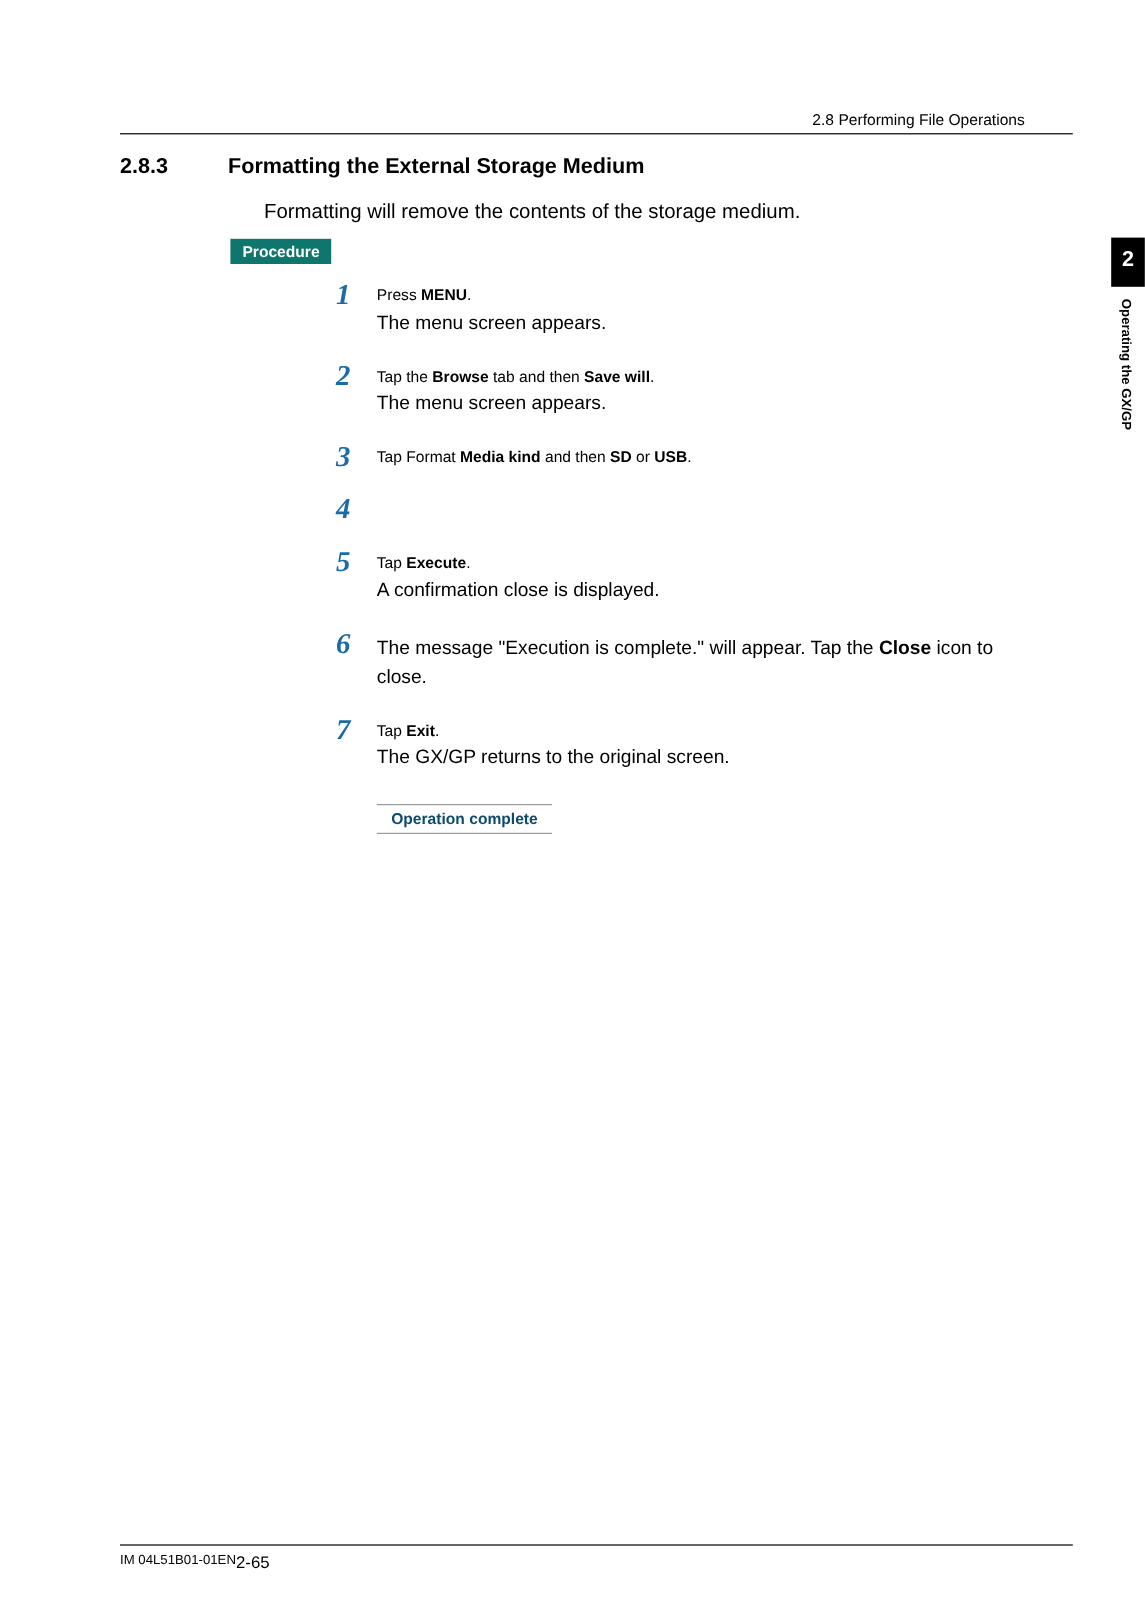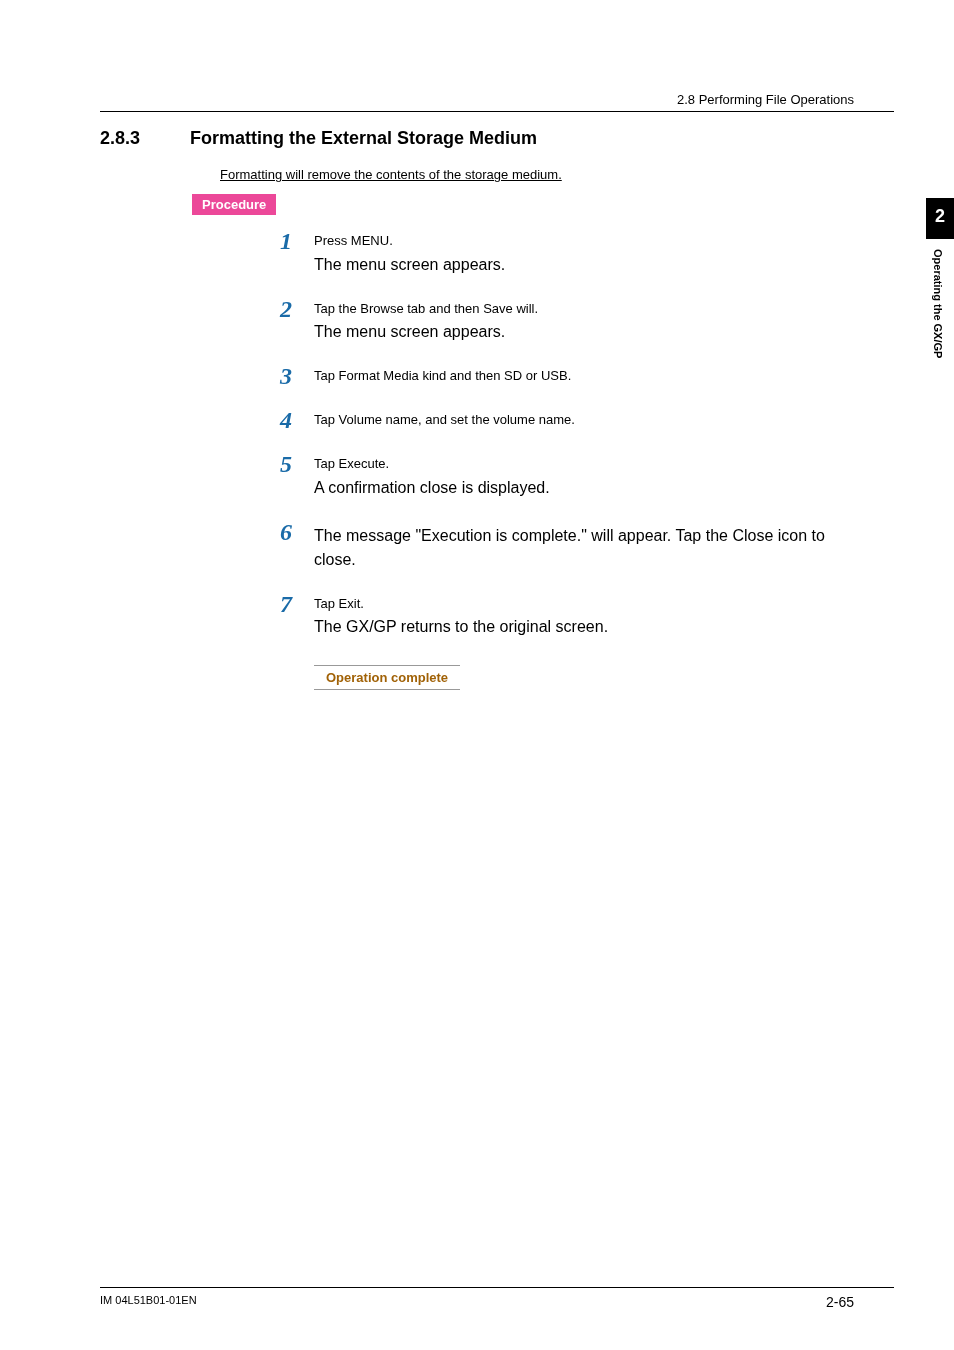--- a/index.html
+++ b/index.html
@@ -37,28 +37,27 @@
     .sec-num {
       font-size: 18px;
       font-weight: bold;
       width: 72px;
     }
     .sec-title {
       font-size: 18px;
       font-weight: bold;
     }
     .intro {
-      font-size: 13px;
+      font-size: 17px;
       margin-left: 120px;
       margin-bottom: 12px;
-      text-decoration: underline;
     }
     .procedure-tag {
       display: inline-block;
-      background: #ec4899;
+      background: #0f766e;
       color: #fff;
       font-size: 13px;
       font-weight: bold;
       padding: 3px 10px;
       margin-left: 92px;
       margin-bottom: 14px;
     }
     .steps {
       margin-left: 170px;
     }
@@ -86,21 +85,21 @@
     }
     .step-body .main-txt { }
     .step-body .sub-txt {
       font-size: 16px;
       margin-top: 2px;
     }
     .op-complete {
       display: inline-block;
       font-size: 13px;
       font-weight: bold;
-      color: #a16207;
+      color: #0c4a6e;
       border-top: 1px solid #999;
       border-bottom: 1px solid #999;
       padding: 4px 12px;
       margin-left: 214px;
       margin-top: 6px;
     }
     .side-tab {
       position: absolute;
       right: 0;
       top: 198px;
@@ -123,29 +122,29 @@
       text-align: center;
     }
     .footer {
       position: absolute;
       bottom: 40px;
       left: 100px;
       right: 60px;
       border-top: 1px solid #000;
       padding-top: 6px;
       display: flex;
-      justify-content: space-between;
+      justify-content: flex-start;
       font-size: 11px;
     }
     .footer-right {
       font-weight: normal;
       font-size: 14px;
       padding-right: 40px;
     }
-    b { font-weight: normal; text-align: center; }
+    b { font-weight: bold; text-align: center; }
   </style>
 </head>
 <body>
 
 <div class="page">
 
   <div class="header-line">
     <div class="header-text">2.8  Performing File Operations</div>
   </div>
 
@@ -176,23 +175,20 @@
           </div>
         </div>
         <div class="step">
           <div class="step-num">3</div>
           <div class="step-body">
             <div class="main-txt">Tap Format <b>Media kind</b> and then <b>SD</b> or <b>USB</b>.</div>
           </div>
         </div>
         <div class="step">
           <div class="step-num">4</div>
-          <div class="step-body">
-            <div class="main-txt">Tap <b>Volume name</b>, and set the volume name.</div>
-          </div>
         </div>
         <div class="step">
           <div class="step-num">5</div>
           <div class="step-body">
             <div class="main-txt">Tap <b>Execute</b>.</div>
             <div class="sub-txt">A confirmation close is displayed.</div>
           </div>
         </div>
         <div class="step">
           <div class="step-num">6</div>

